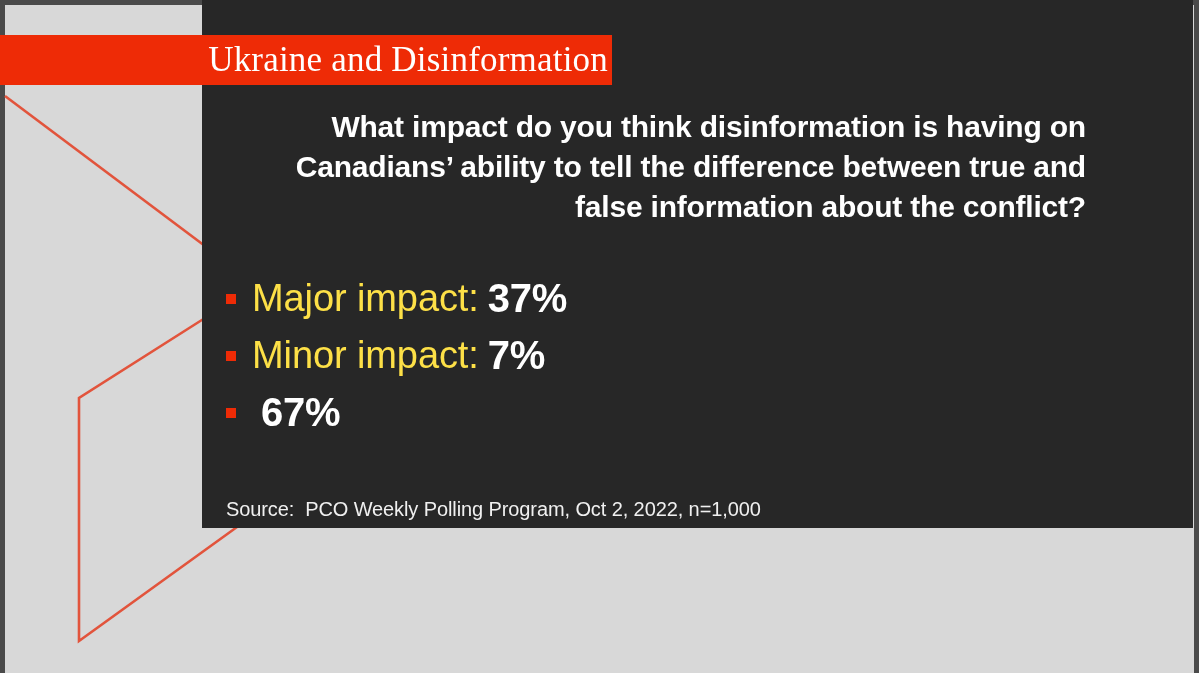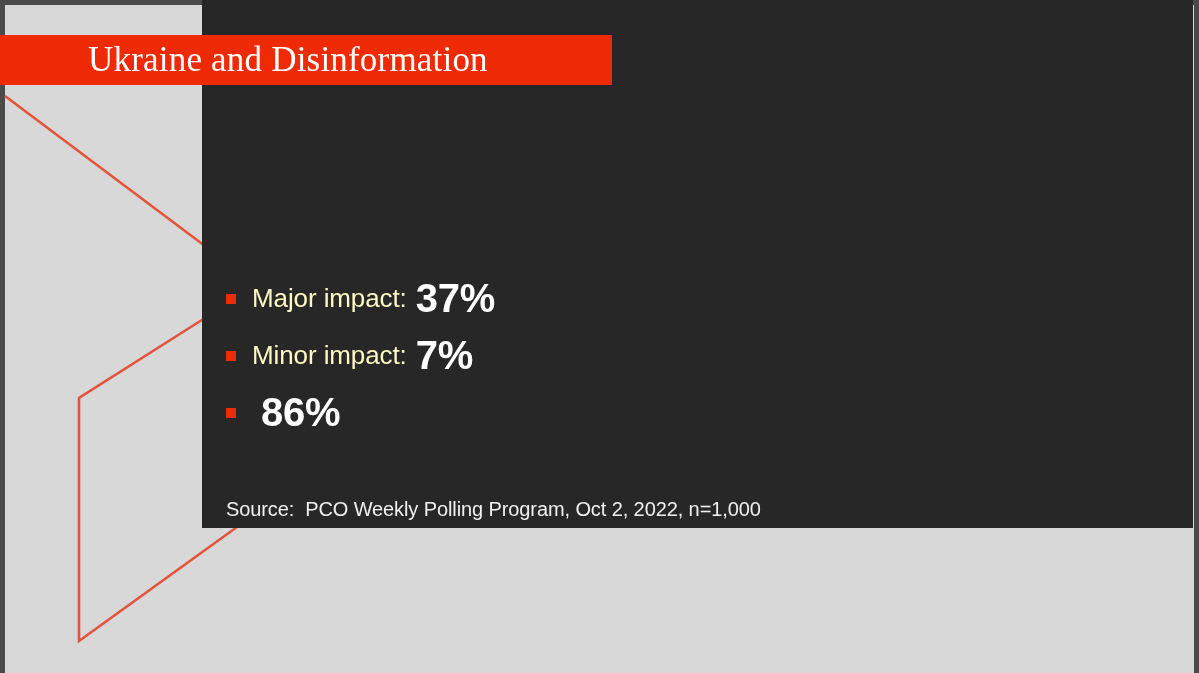--- a/index.html
+++ b/index.html
@@ -10,20 +10,21 @@
   body {
     font-family: "Liberation Sans", sans-serif;
   }
 
   .slide {
     position: relative;
     width: 1199px;
     height: 673px;
     overflow: hidden;
     background: #6d6d6d;
+    text-align: right;
   }
 
   
   .frame-border {
     position: absolute;
     left: 0; top: 0;
     width: 1199px; height: 673px;
     background: #4a4a4a;
   }
 
@@ -107,23 +108,23 @@
     align-items: center;
   }
   .bullet-square {
     width: 10px;
     height: 10px;
     background: #ee2b06;
     flex: 0 0 auto;
     margin-right: 16px;
   }
   .bullet-label {
-    font-size: 26px;
+    font-size: 38px;
     font-weight: 400;
-    color: #fef9c3;
+    color: #fde047;
     letter-spacing: -0.1px;
   }
   .bullet-value {
     font-size: 40px;
     font-weight: 700;
     color: #ffffff;
     margin-left: 9px;
     letter-spacing: -0.2px;
   }
 
@@ -150,33 +151,34 @@
   <svg class="deco-lines" viewBox="0 0 1199 673" width="1199" height="673" xmlns="http://www.w3.org/2000/svg">
     <polyline points="5,96 205,246" fill="none" stroke="#e2543c" stroke-width="2.6"></polyline>
     <polyline points="205,318 79,398 79,641 237,527" fill="none" stroke="#e2543c" stroke-width="2.6"></polyline>
   </svg>
 
   <div class="dark-panel"></div>
 
   <div class="title-banner"></div>
   <div class="title-text">Ukraine and Disinformation</div>
 
+  <div class="question">What impact do you think disinformation is having on Canadians’ ability to tell the difference between true and false information about the conflict?</div>
 
   <div class="bullet-list">
     <div class="bullet-row">
       <span class="bullet-square"></span>
       <span class="bullet-label">Major impact:</span>
       <span class="bullet-value">37%</span>
     </div>
     <div class="bullet-row">
       <span class="bullet-square"></span>
       <span class="bullet-label">Minor impact:</span>
       <span class="bullet-value">7%</span>
     </div>
     <div class="bullet-row">
       <span class="bullet-square"></span>
-      <span class="bullet-value">86%</span>
+      <span class="bullet-value">67%</span>
     </div>
   </div>
 
   <div class="source">Source:  PCO Weekly Polling Program, Oct 2, 2022, n=1,000</div>
 
 </div>
 
 </body></html>

